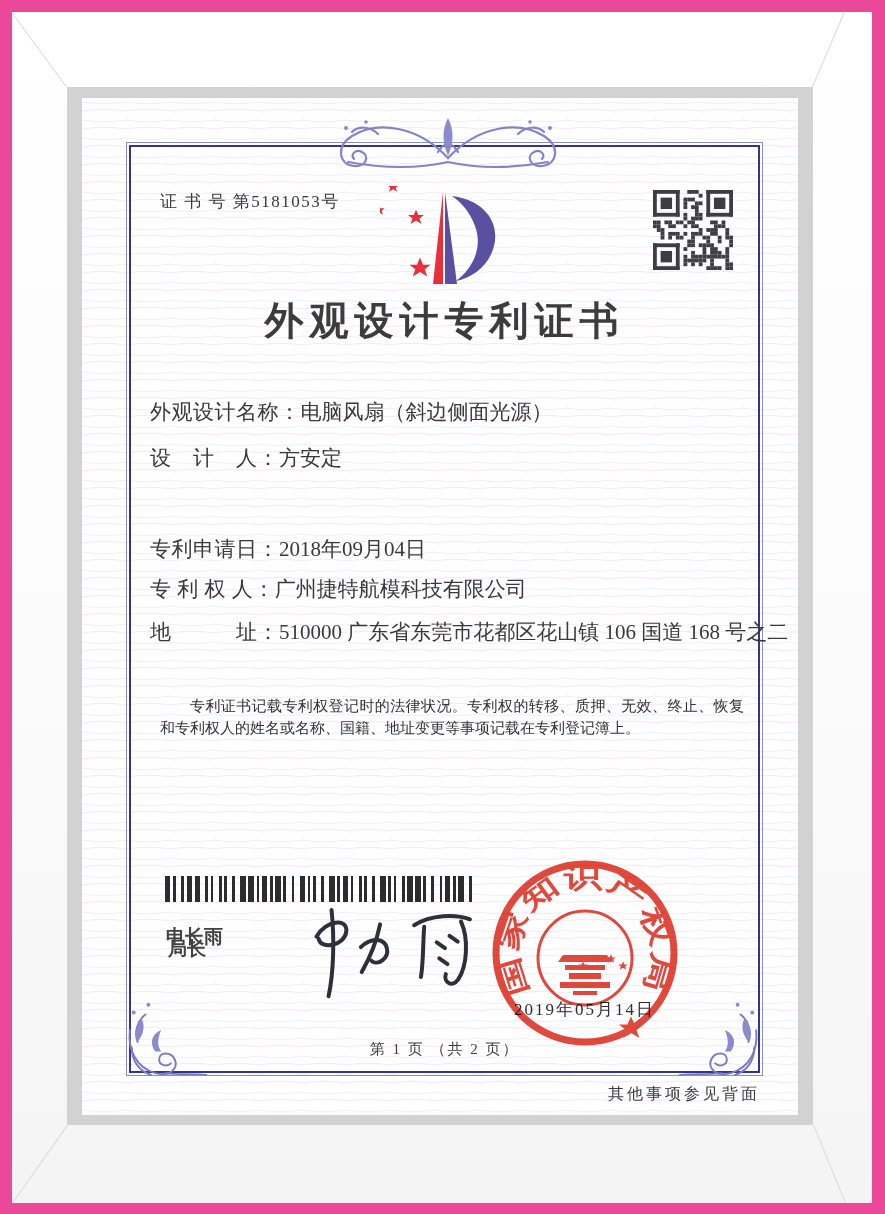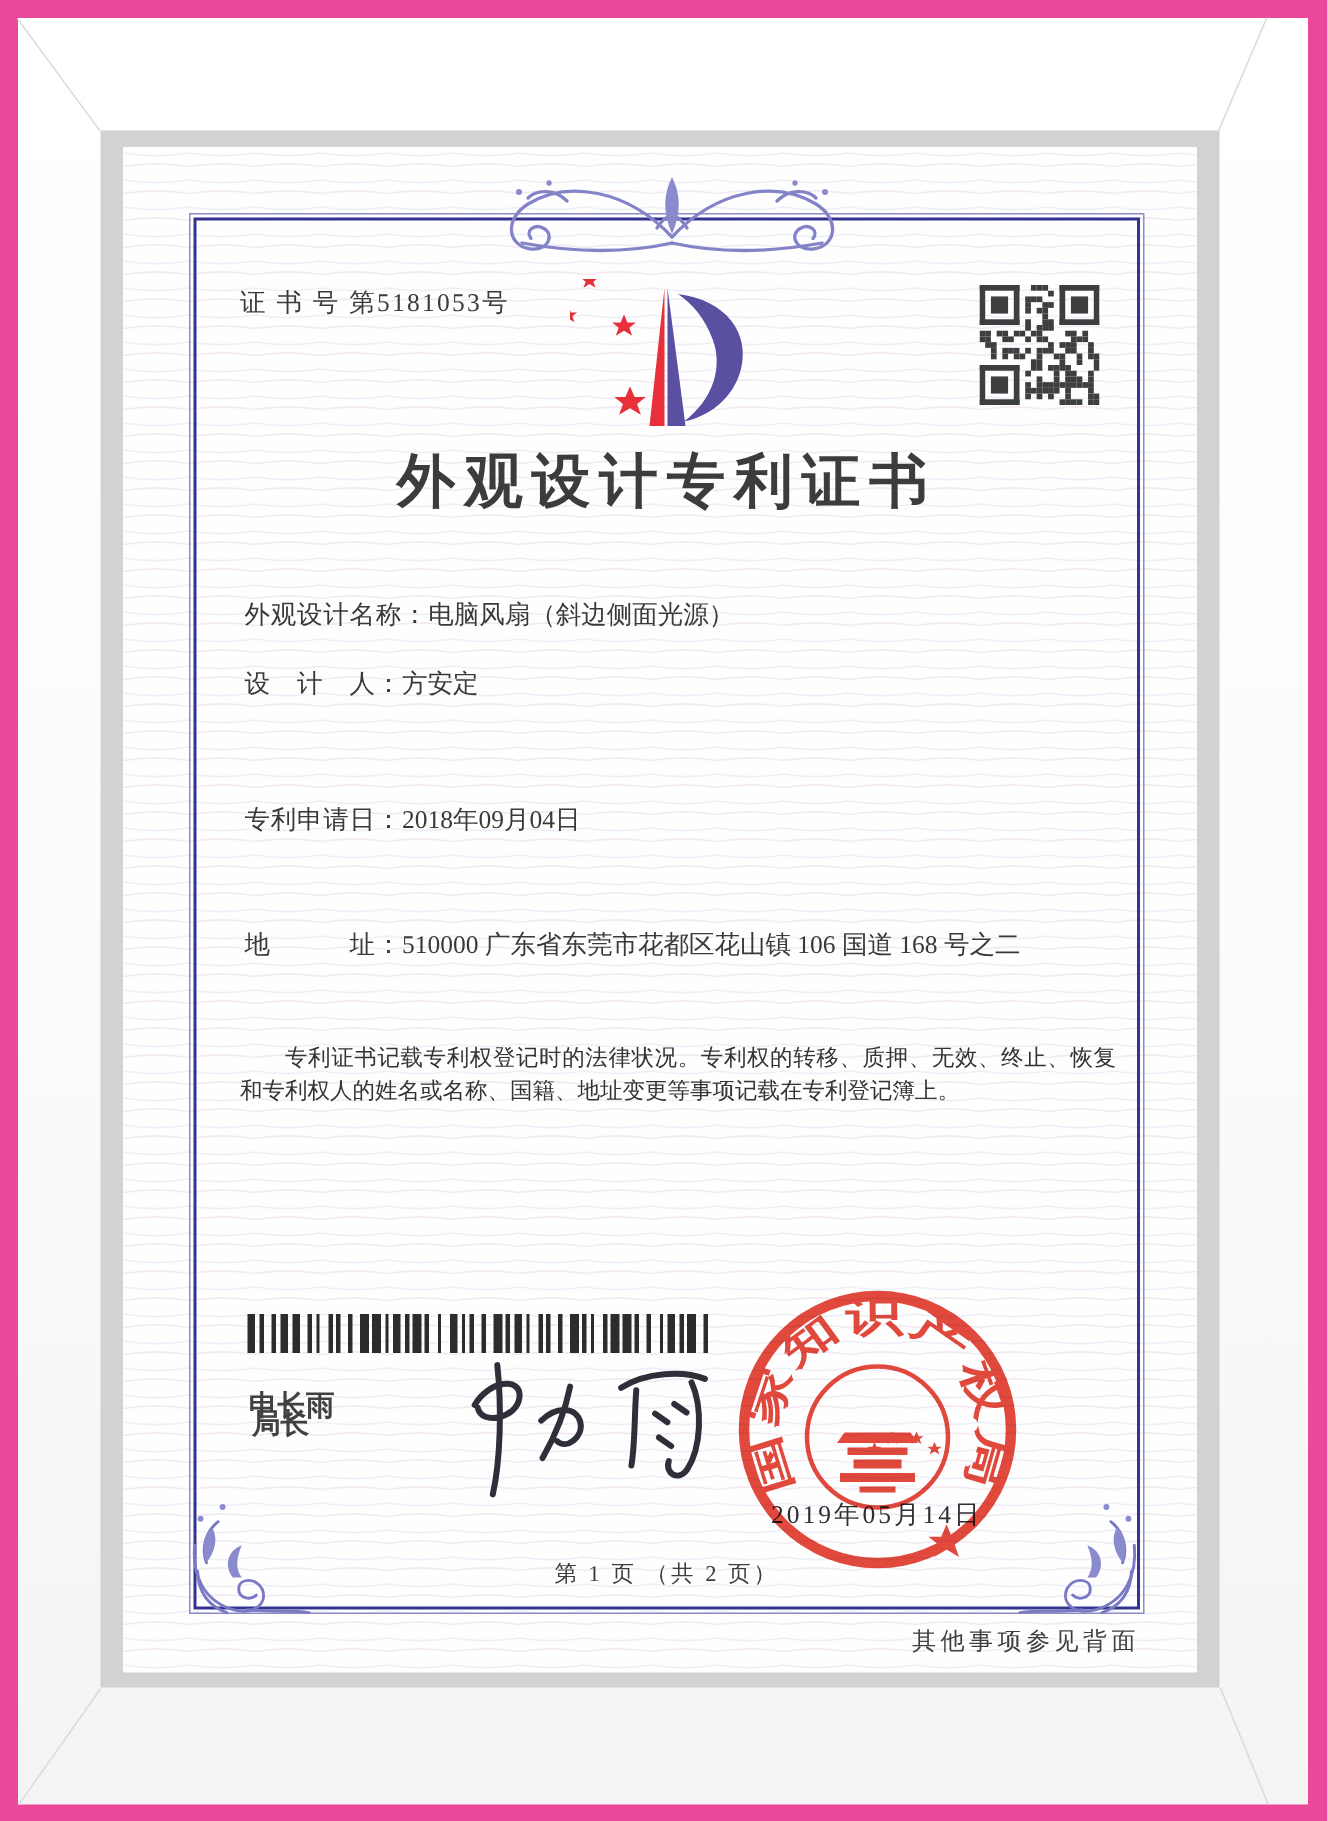--- a/index.html
+++ b/index.html
@@ -23,21 +23,21 @@
                  border:2px solid var(--border-blue,#34348e);
                  outline:1px solid #8c8cc6; outline-offset:2px; }
 
   .orn { position:absolute; }
 
   .cert-no { position:absolute; left:78px; top:92px; font-size:17px; letter-spacing:1.5px; color:#3a3a3a; }
 
   .title { position:absolute; left:47px; top:196px; width:631px; text-align:center;
            font-size:39px; font-weight:700; letter-spacing:6px; color:#3c3c3c; }
 
-  .field-row { position:absolute; left:81px; font-size:17px; white-space:nowrap; color:#393939; }
+  .field-row { position:absolute; left:68px; font-size:21px; white-space:nowrap; color:#393939; }
   .field-row .lbl { letter-spacing:0.5px; }
 
   .grant-row { position:absolute; left:78px; top:563px; width:560px; font-size:17px; white-space:nowrap; }
   .grant-no { position:absolute; left:322px; top:0; }
 
   .legal { position:absolute; left:78px; top:598px; width:584px; font-size:15px;
            line-height:21.5px; color:#333; text-align:justify; }
   .legal p { text-indent:2em; }
 
   #barcode { position:absolute; left:83px; top:778px; width:313px; height:26px;
@@ -401,20 +401,23 @@
 
     <div class="field-row" style="top:300px">
       <span class="lbl">外观设计名称：</span><span>电脑风扇（斜边侧面光源）</span>
     </div>
     <div class="field-row" style="top:346px">
       <span class="lbl">设　计　人：</span><span>方安定</span>
     </div>
     <div class="field-row" style="top:437px">
       <span class="lbl">专利申请日：</span><span>2018年09月04日</span>
     </div>
+    <div class="field-row" style="top:477px">
+      <span class="lbl">专 利 权 人：</span><span>广州捷特航模科技有限公司</span>
+    </div>
     <div class="field-row" style="top:520px">
       <span class="lbl">地　　　址：</span><span>510000 广东省东莞市花都区花山镇 106 国道 168 号之二</span>
     </div>
 
 
     <div class="legal">
       <p>专利证书记载专利权登记时的法律状况。专利权的转移、质押、无效、终止、恢复和专利权人的姓名或名称、国籍、地址变更等事项记载在专利登记簿上。</p>
     </div>
 
     <div id="barcode">

